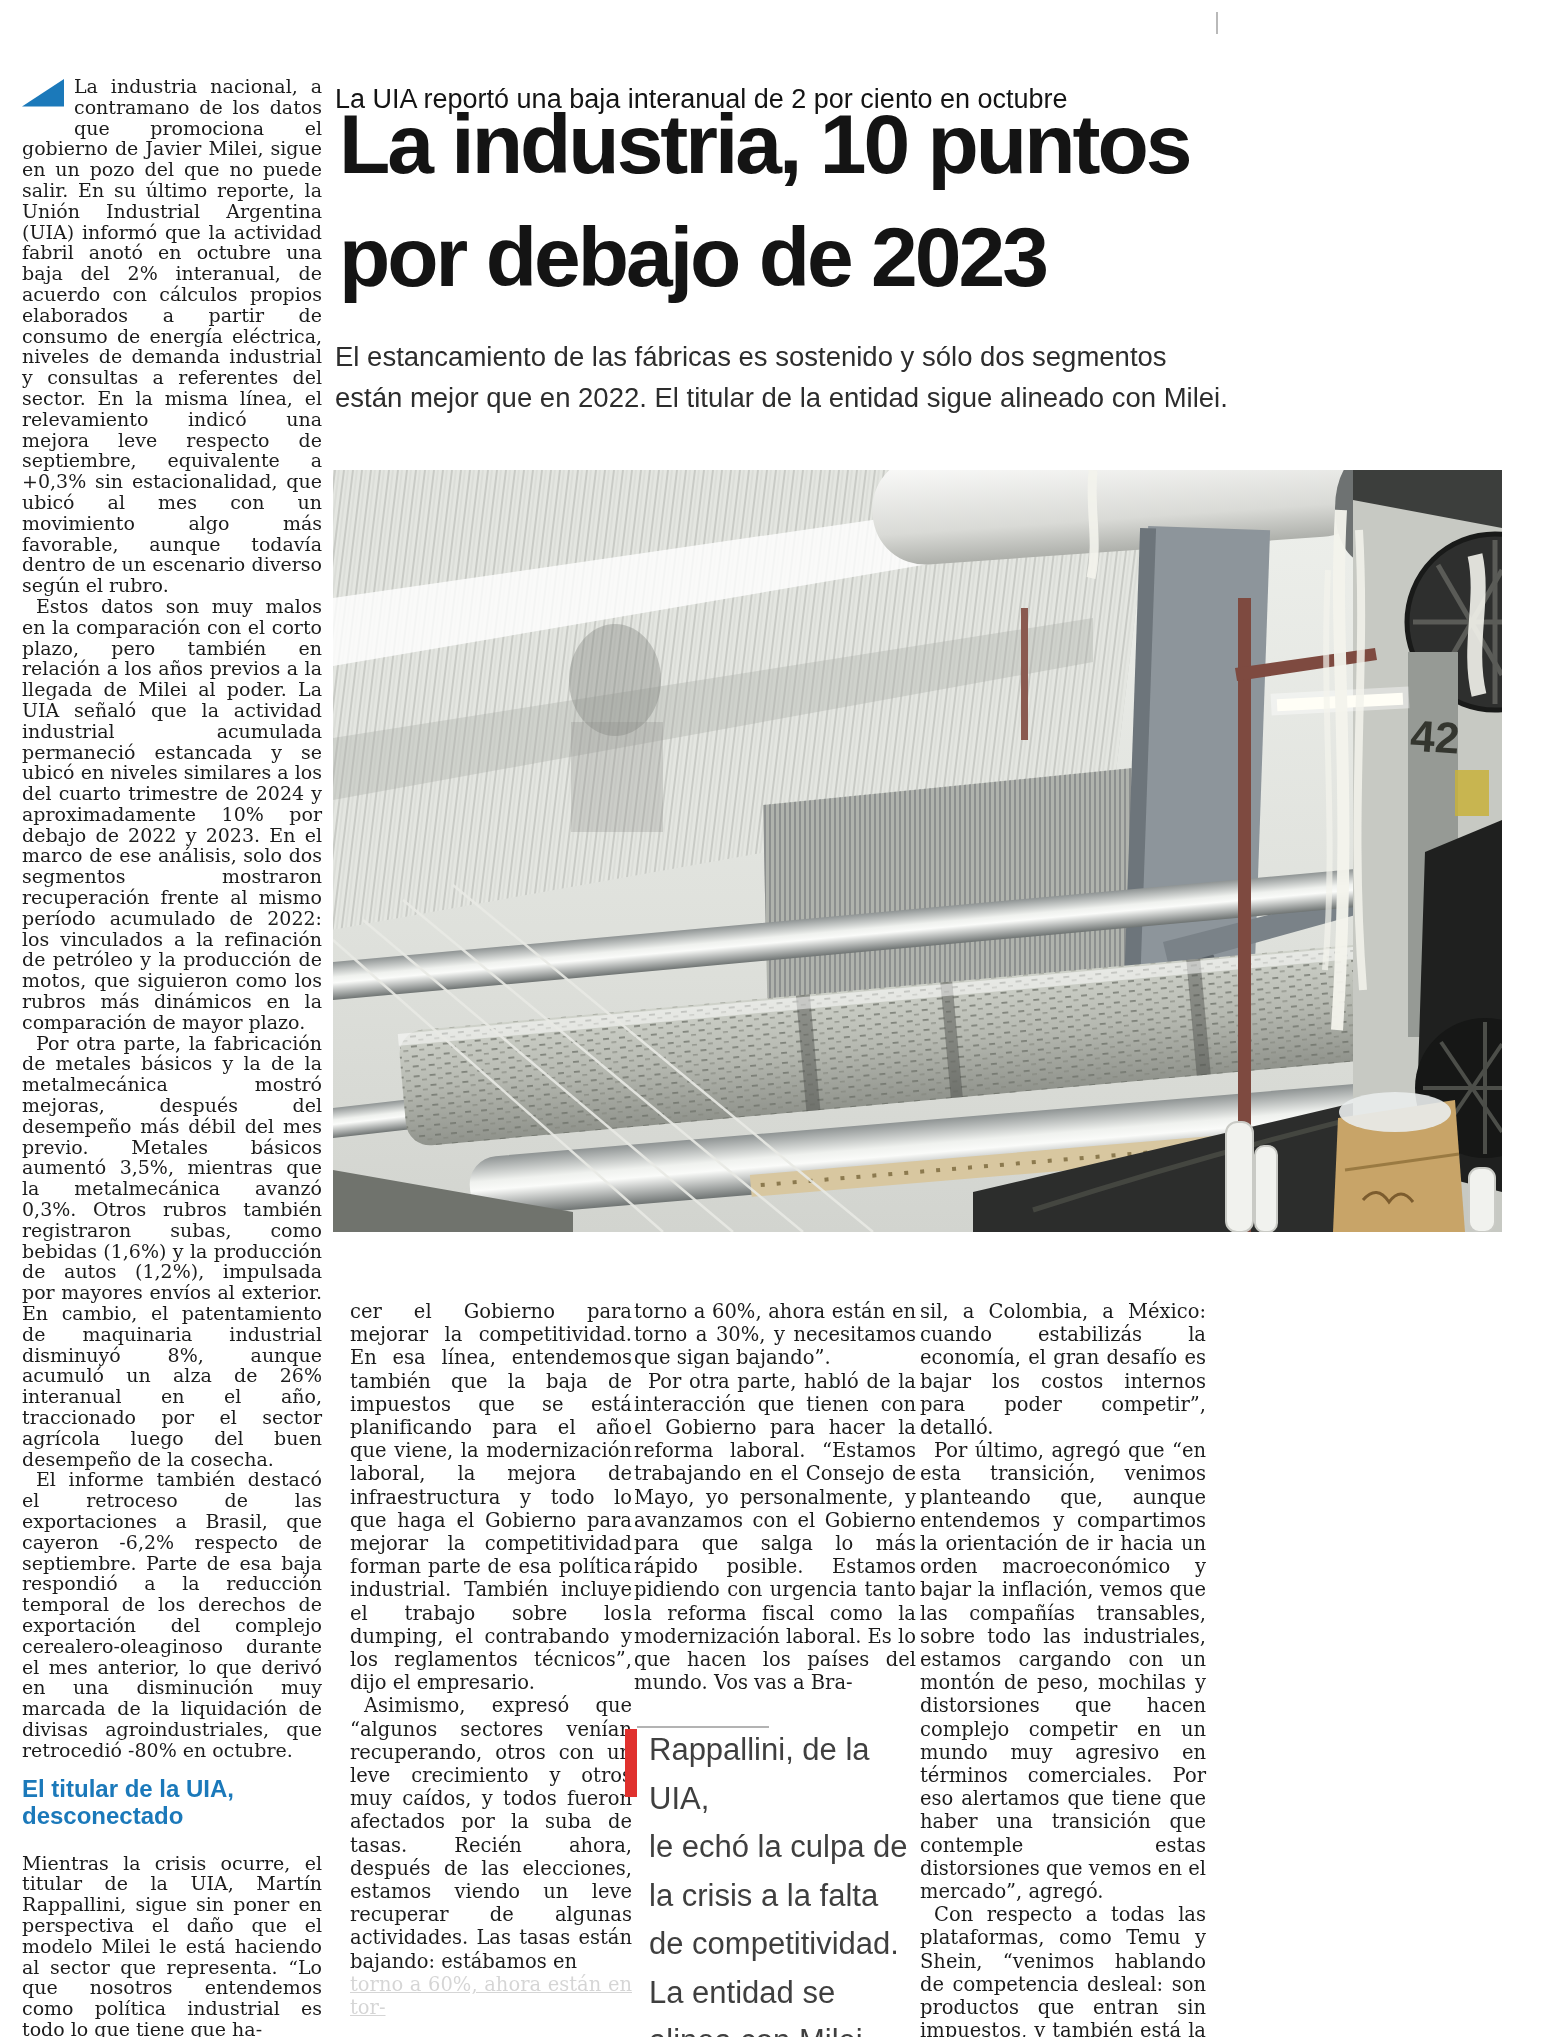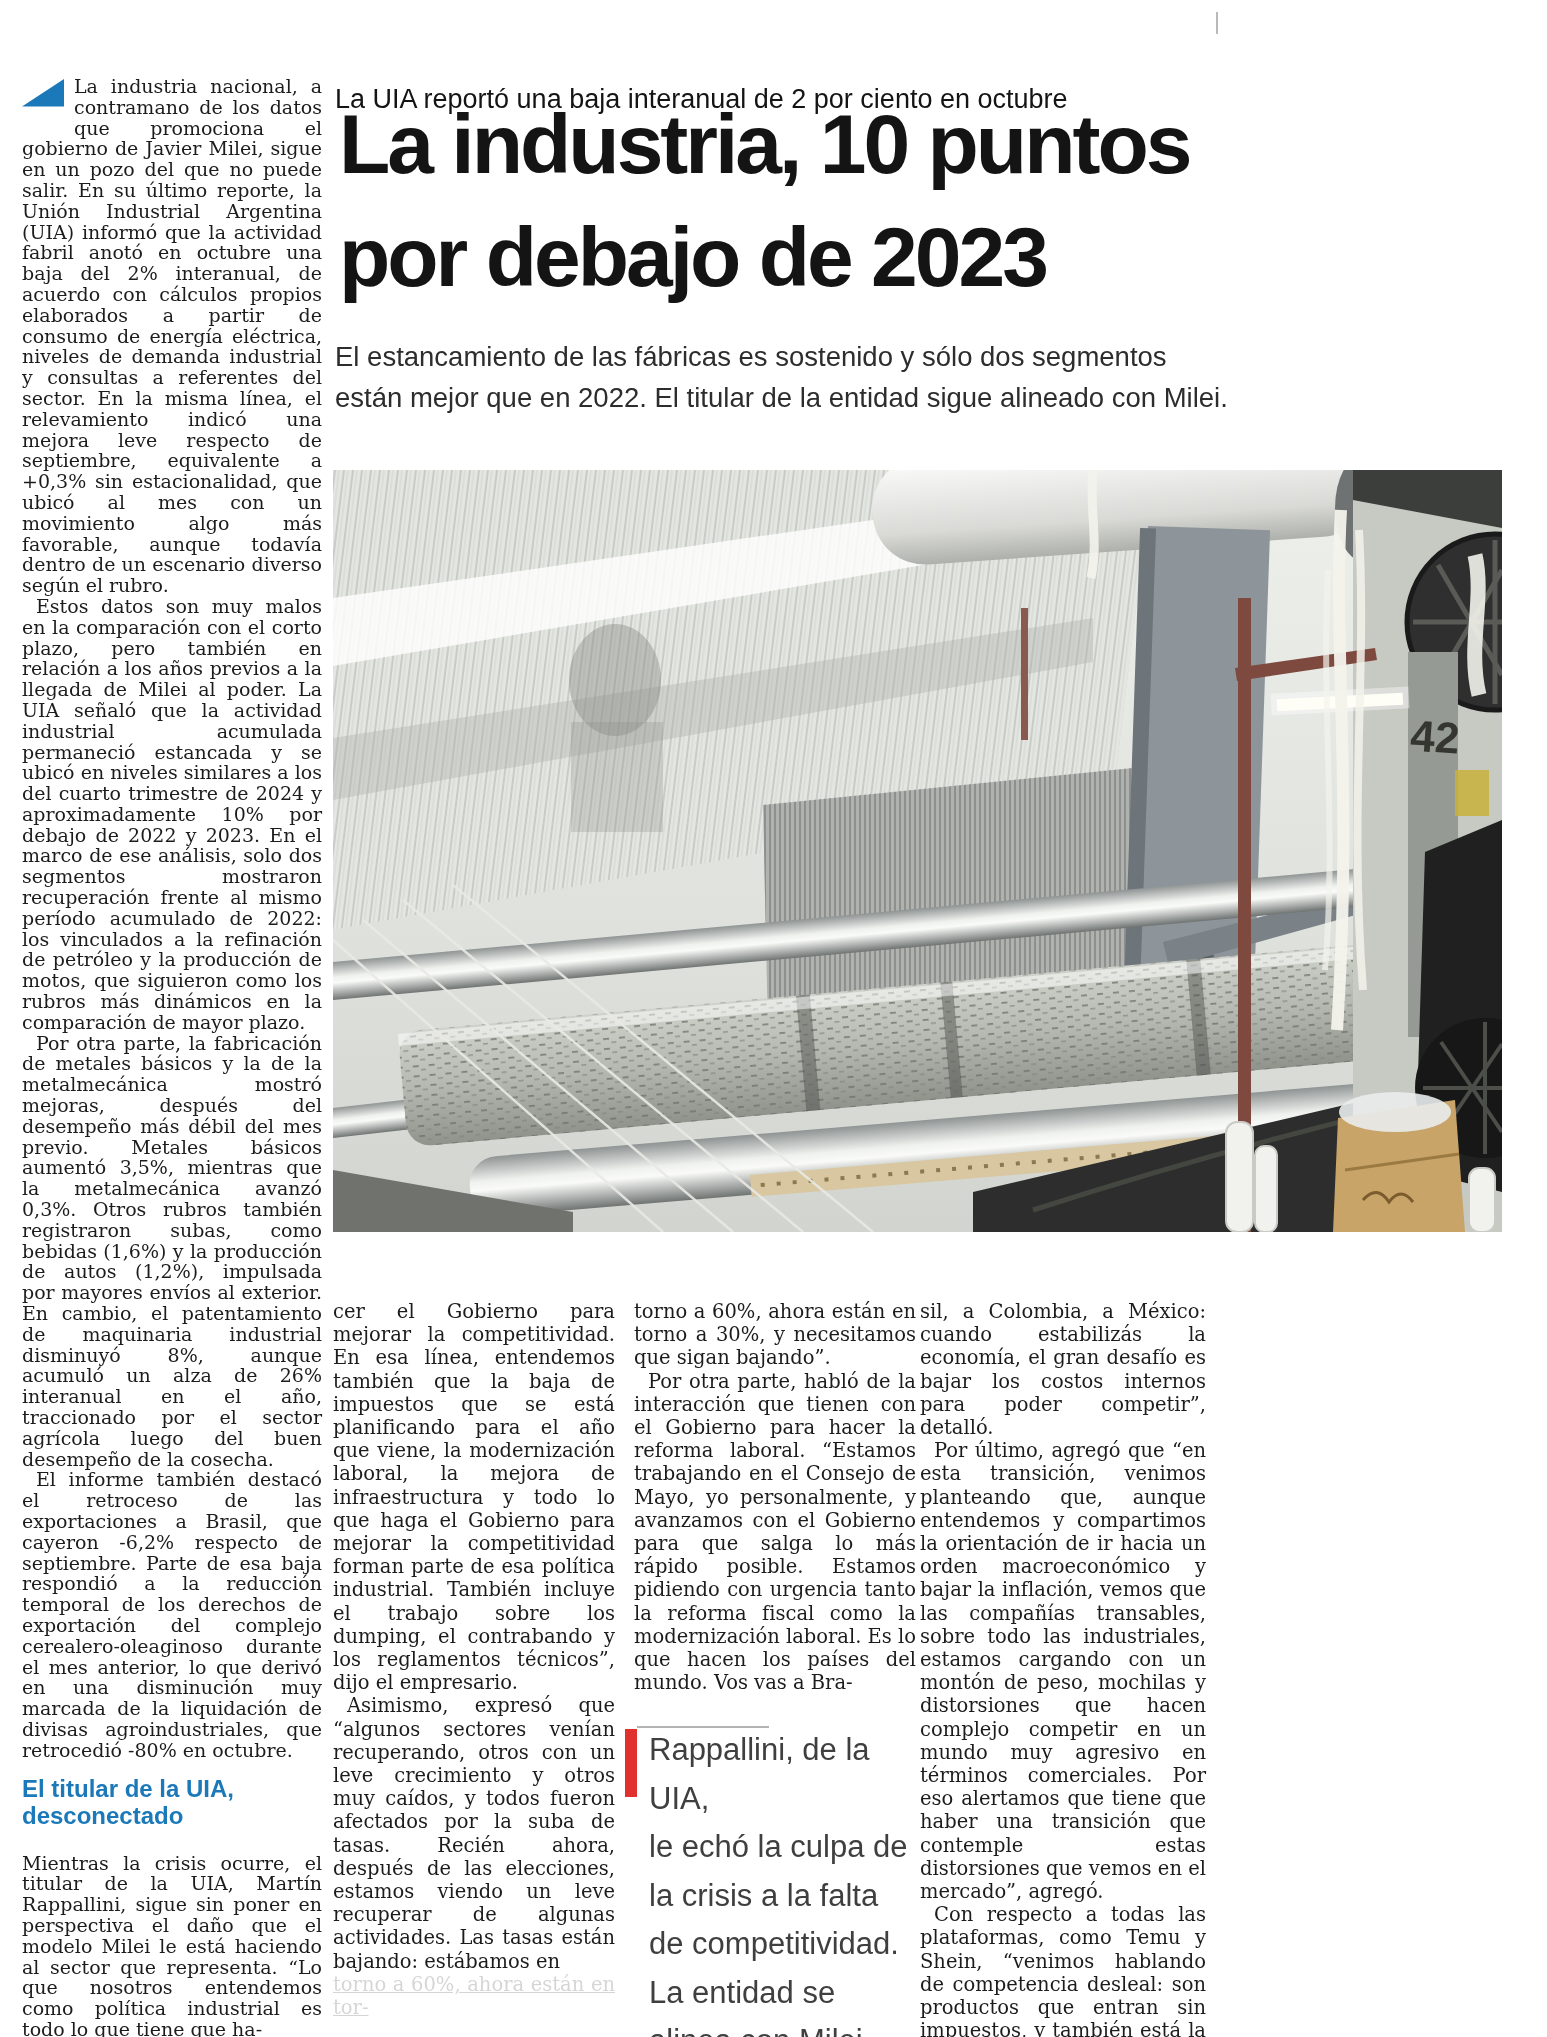--- a/index.html
+++ b/index.html
@@ -58,21 +58,21 @@
   .caption{font-size:21px;color:#2b2b2b;}
   .credit{display:flex;align-items:center;gap:6px;font-size:15px;color:#8e8e8e;margin-top:2px;}
   .credit-bar{width:4px;height:16px;background:var(--accent-red);}
   
   .bcol{
     position:absolute;top:1300px;width:282px;
     font-size:19.5px;line-height:23.2px;text-align:justify;color:#1c1c1c;
   }
   .bcol p{margin:0;}
   .bcol p + p{text-indent:14px;}
-  #bcol1{left:333px;}
+  #bcol1{left:350px;}
   #bcol2{left:634px;}
   #bcol3{left:920px;width:286px;}
   .ghost-line{opacity:0.22;color:#444;margin-top:0;text-decoration:underline;}
   
   .pull-quote{
     position:relative;margin:32px 0 0 -9px;padding:0;
   }
   .pq-rule{position:absolute;left:12px;top:0;width:132px;height:2px;background:#b3b3b3;}
   .pq-bar{position:absolute;left:0;top:3px;width:12px;height:68px;background:var(--accent-red);}
   .pq-text{

